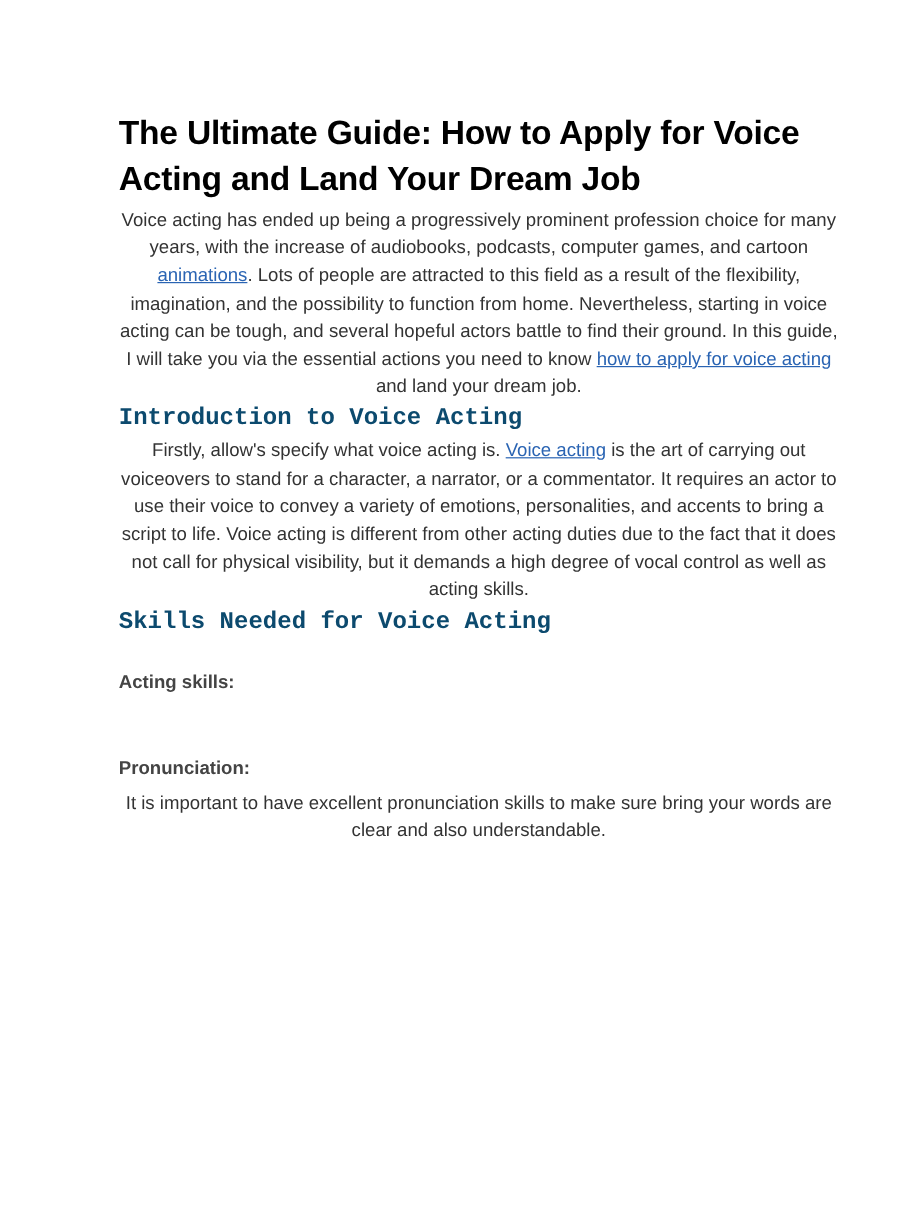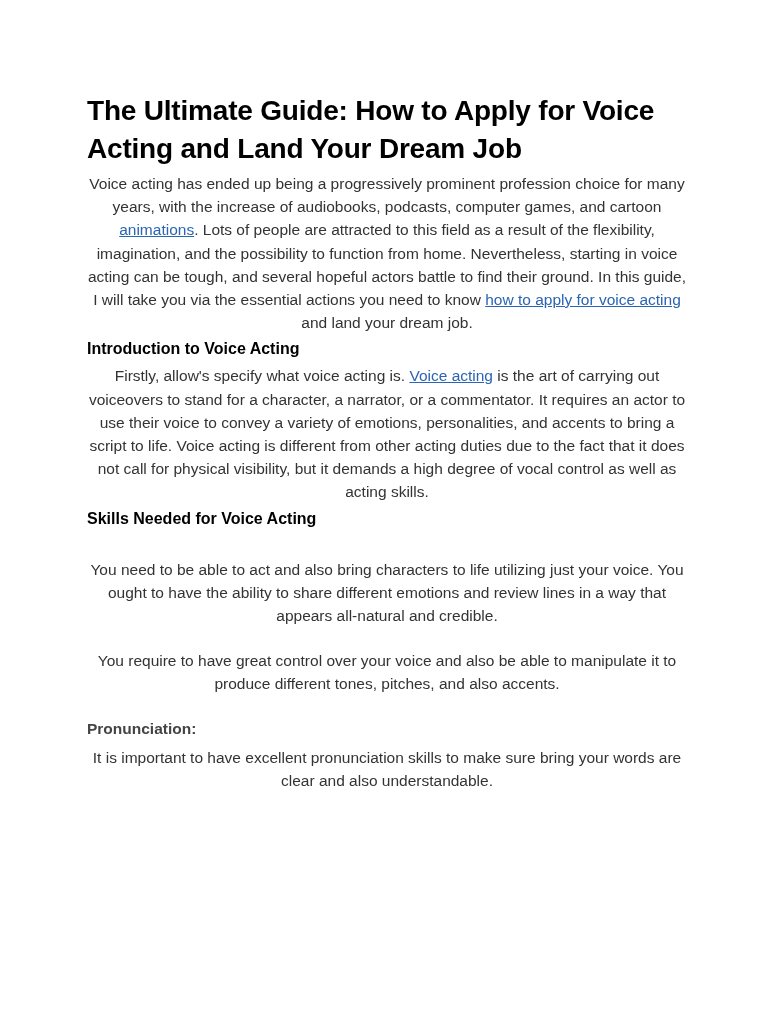--- a/index.html
+++ b/index.html
@@ -10,45 +10,46 @@
     body {
       width: 768px;
       height: 1024px;
       overflow: hidden;
       position: relative;
       font-family: "Liberation Sans", sans-serif;
       color: #222222;
     }
     .page {
       position: absolute;
-      left: 87px;
+      left: 99px;
       top: 92px;
       width: 600px;
     }
     .title {
       font-size: 28px;
       font-weight: bold;
       color: #000000;
       line-height: 38px;
       margin: 0 0 4px 0;
       letter-spacing: -0.2px;
     }
     .para {
       font-size: 15.5px;
       line-height: 23.2px;
       color: #333333;
       margin: 0;
       text-align: center;
     }
     .h2 {
-      font-size: 16px;
+      font-size: 20px;
       font-weight: bold;
-      color: #000000;
+      color: #0c4a6e;
       line-height: 26px;
       margin: 2px 0 2px 0;
+      font-family: Liberation Mono, monospace;
     }
     .h3 {
       font-size: 15.5px;
       font-weight: bold;
       color: #444444;
       line-height: 22px;
       margin: 0 0 6px 0;
     }
     a.link {
       color: #2a64b3;
@@ -68,24 +69,23 @@
 
   <h2 class="h2">Introduction to Voice Acting</h2>
 
   <p class="para"><span>Firstly, allow's specify what voice acting is. </span><a class="link" href="#">Voice acting</a><span> is the art of carrying out voiceovers to stand for a character, a narrator, or a commentator. It requires an actor to use their voice to convey a variety of emotions, personalities, and accents to bring a script to life. Voice acting is different from other acting duties due to the fact that it does not call for physical visibility, but it demands a high degree of vocal control as well as acting skills.</span></p>
 
   <h2 class="h2">Skills Needed for Voice Acting</h2>
 
 
   <div class="gap-lg"></div>
 
-  <p class="para">You need to be able to act and also bring characters to life utilizing just your voice. You ought to have the ability to share different emotions and review lines in a way that appears all-natural and credible.</p>
+  <h3 class="h3">Acting skills:</h3>
 
   <div class="gap-md"></div>
 
-  <p class="para">You require to have great control over your voice and also be able to manipulate it to produce different tones, pitches, and also accents.</p>
 
   <div class="gap-md"></div>
 
   <h3 class="h3">Pronunciation:</h3>
   <p class="para">It is important to have excellent pronunciation skills to make sure bring your words are clear and also understandable.</p>
 
 </div>
 
 </body></html>

